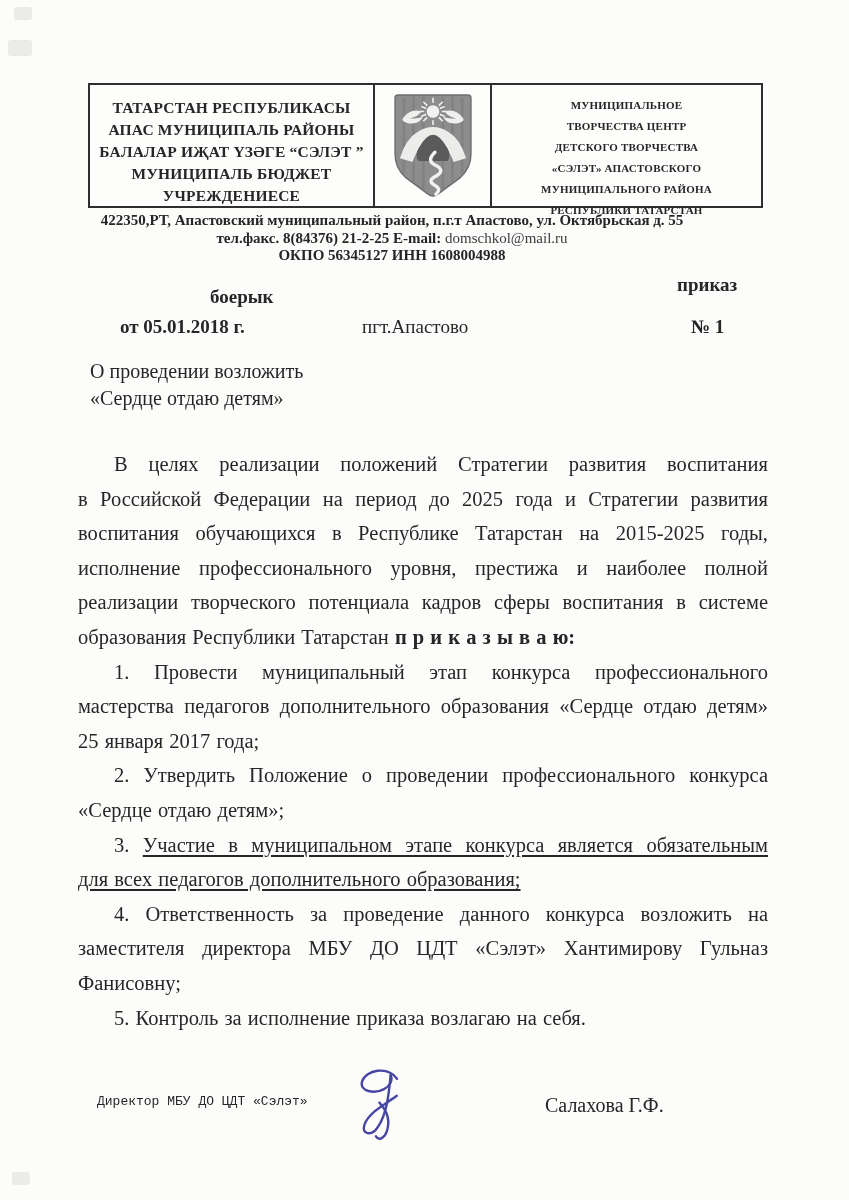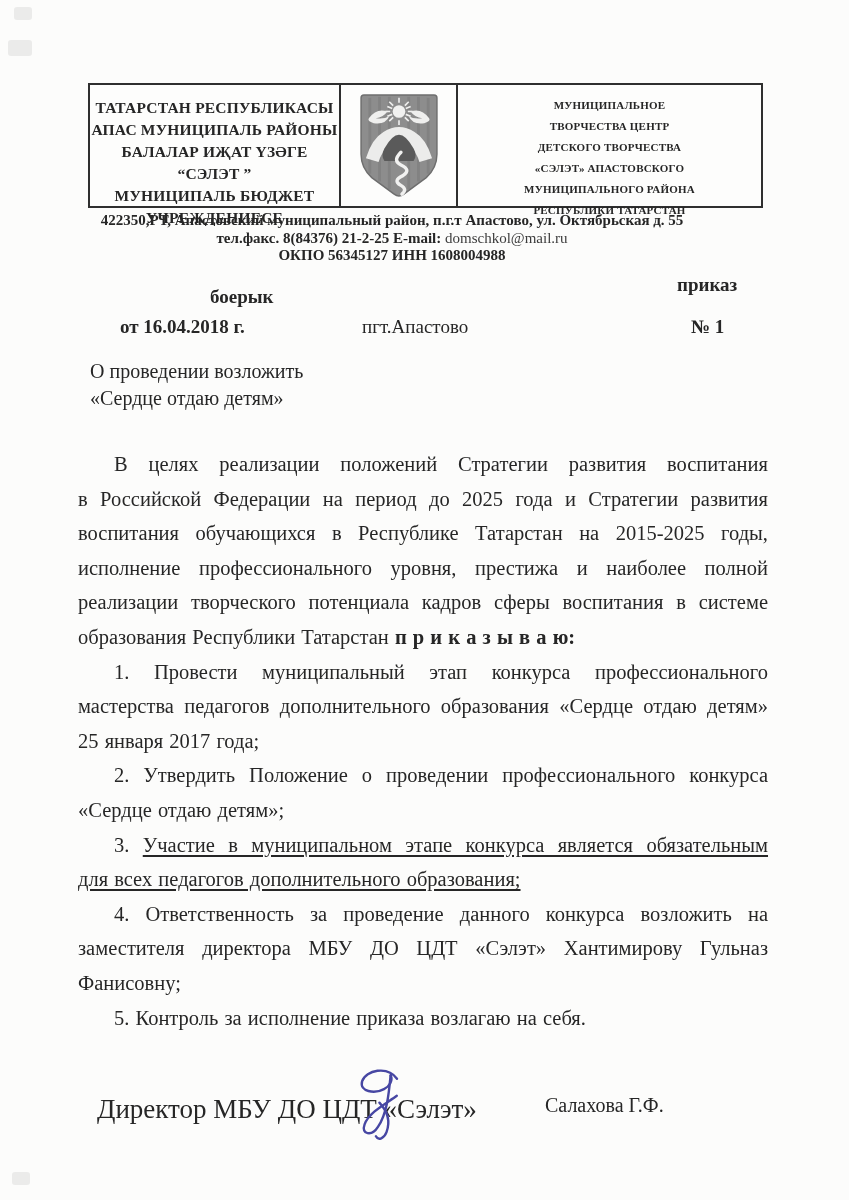--- a/index.html
+++ b/index.html
@@ -12,21 +12,21 @@
   
   .smudge { position:absolute; background:rgba(90,90,90,0.10); border-radius:3px; }
 
   
   .org-table {
     position:absolute; left:88px; top:83px; width:675px; height:125px;
     border:2px solid #2f2f2f; box-sizing:border-box; display:flex;
     background:#fdfdfc;
   }
   .org-cell { box-sizing:border-box; text-align:center; font-weight:bold; }
-  .org-left  { width:249px; font-size:15.5px; line-height:22px; padding-top:12px; letter-spacing:.2px; }
+  .org-left  { width:283px; font-size:15.5px; line-height:22px; padding-top:12px; letter-spacing:.2px; }
   .org-mid   { width:119px; border-left:2px solid #2f2f2f; border-right:2px solid #2f2f2f;
                display:flex; align-items:center; justify-content:center; }
   .org-right { flex:1; font-size:11px; line-height:21px; padding:10px 6px 4px 6px; letter-spacing:.2px; }
 
   .address {
     position:absolute; left:0; top:212px; width:784px;
     text-align:center; font-weight:bold; font-size:15px; line-height:17.5px;
   }
   .address .email { font-weight:normal; color:#3c3c3c; }
 
@@ -42,21 +42,21 @@
     font-size:20.5px; line-height:34.6px; height:34.6px;
     text-align:justify; text-align-last:justify;
     word-spacing:1px; overflow:visible; white-space:normal;
   }
   .ln.last { text-align-last:left; }
   .ln.ind  { text-indent:36px; }
   .u { text-decoration:underline; text-underline-offset:3px; text-decoration-thickness:1.5px; }
   .bold-sp { font-weight:bold; }
 
   
-  .sig-pos  { position:absolute; left:97px;  top:1094px; font-size:27px; }
+  .sig-pos  { position:absolute; left:97px;  top:1094px; font-size:13px;font-family:Liberation Mono, monospace; }
   .sig-name { position:absolute; left:545px; top:1094px; font-size:20px; }
   .sig-ink  { position:absolute; left:334px; top:1062px; width:104px; height:92px; transform:rotate(-6deg); }
 </style>
 </head>
 <body>
 
 <div class="page">
 
   <div class="smudge" style="left:14px; top:7px;  width:18px; height:13px;"></div>
   <div class="smudge" style="left:8px;  top:40px; width:24px; height:16px;"></div>
@@ -121,21 +121,21 @@
     <div>422350,РТ, Апастовский муниципальный район, п.г.т   Апастово, ул. Октябрьская д. 55</div>
     <div>
       <span>тел.факс.  8(84376) 21-2-25     E-mail: </span><span class="email">domschkol@mail.ru</span>
     </div>
     <div>ОКПО 56345127 ИНН 1608004988</div>
   </div>
 
   <span class="abs b19" style="left:210px; top:286px;">боерык</span>
   <span class="abs b19" style="left:677px; top:274px;">приказ</span>
 
-  <span class="abs b19" style="left:120px; top:316px;">от 16.04.2018 г.</span>
+  <span class="abs b19" style="left:120px; top:316px;">от 05.01.2018 г.</span>
   <span class="abs r19" style="left:362px; top:316px;">пгт.Апастово</span>
   <span class="abs b19" style="left:691px; top:316px;">№ 1</span>
 
   <div class="subject">
     <div>О проведении возложить</div>
     <div>«Сердце отдаю детям»</div>
   </div>
 
   <div class="body-block">
     <div class="ln ind">В целях  реализации положений Стратегии развития воспитания</div>

